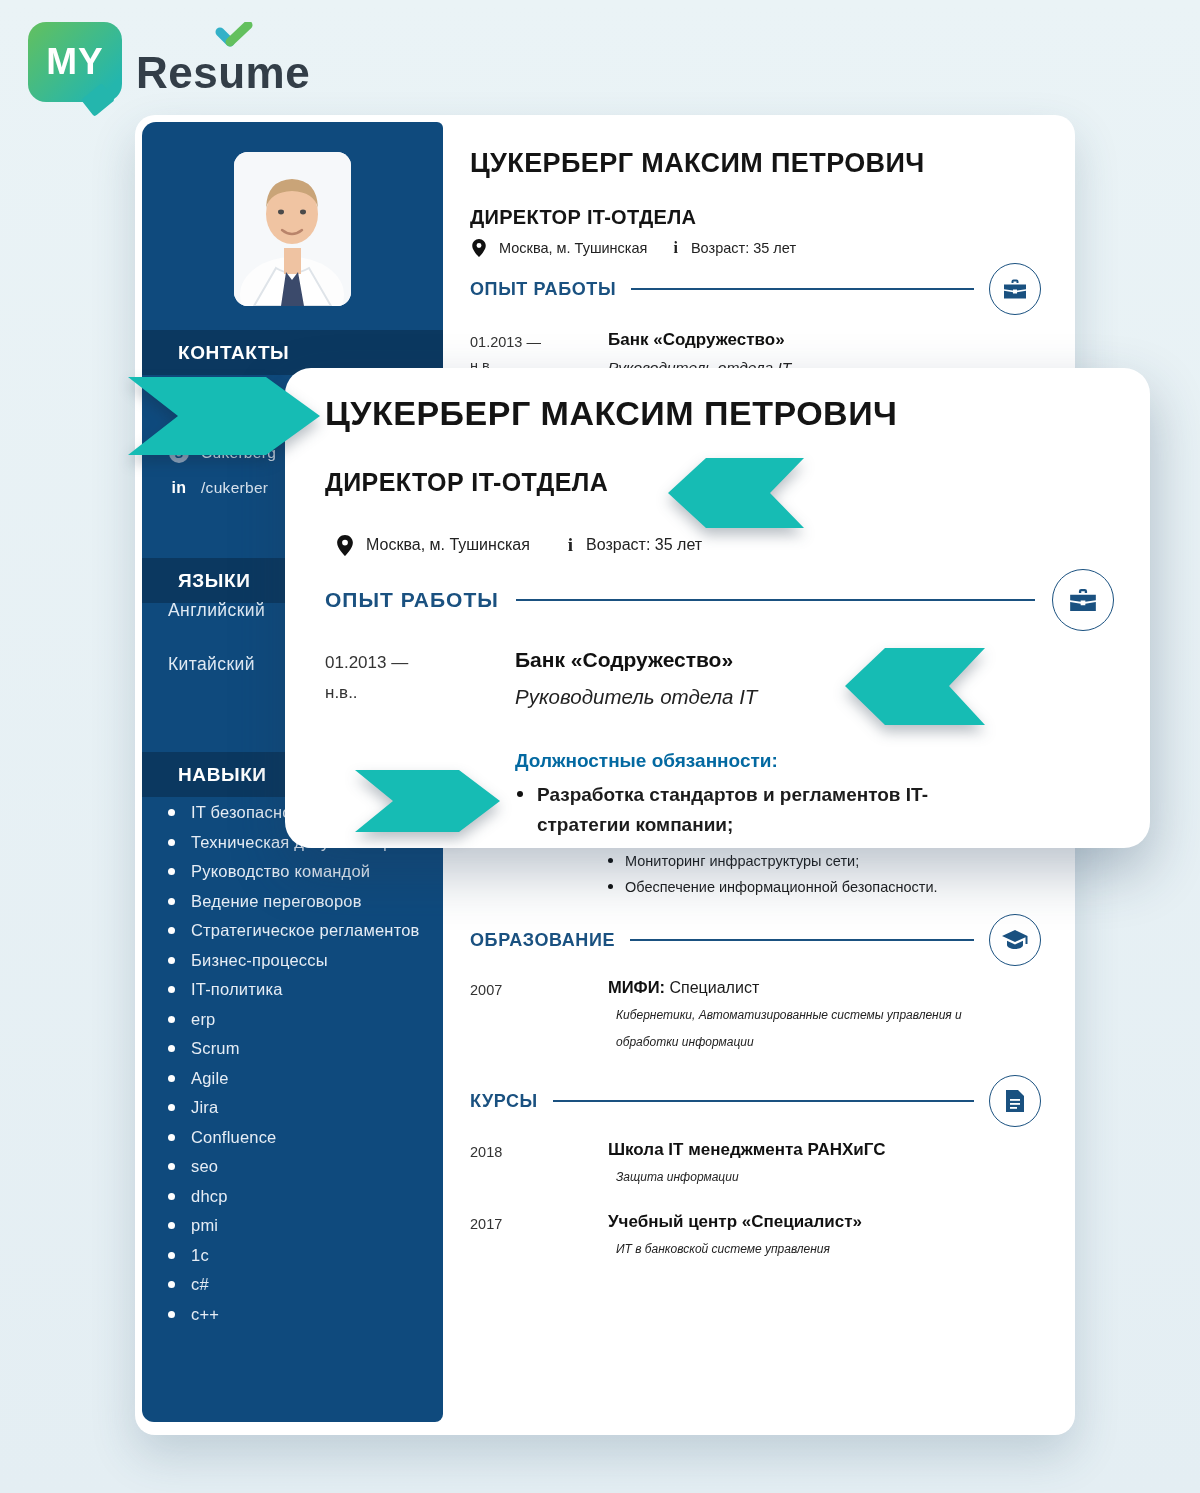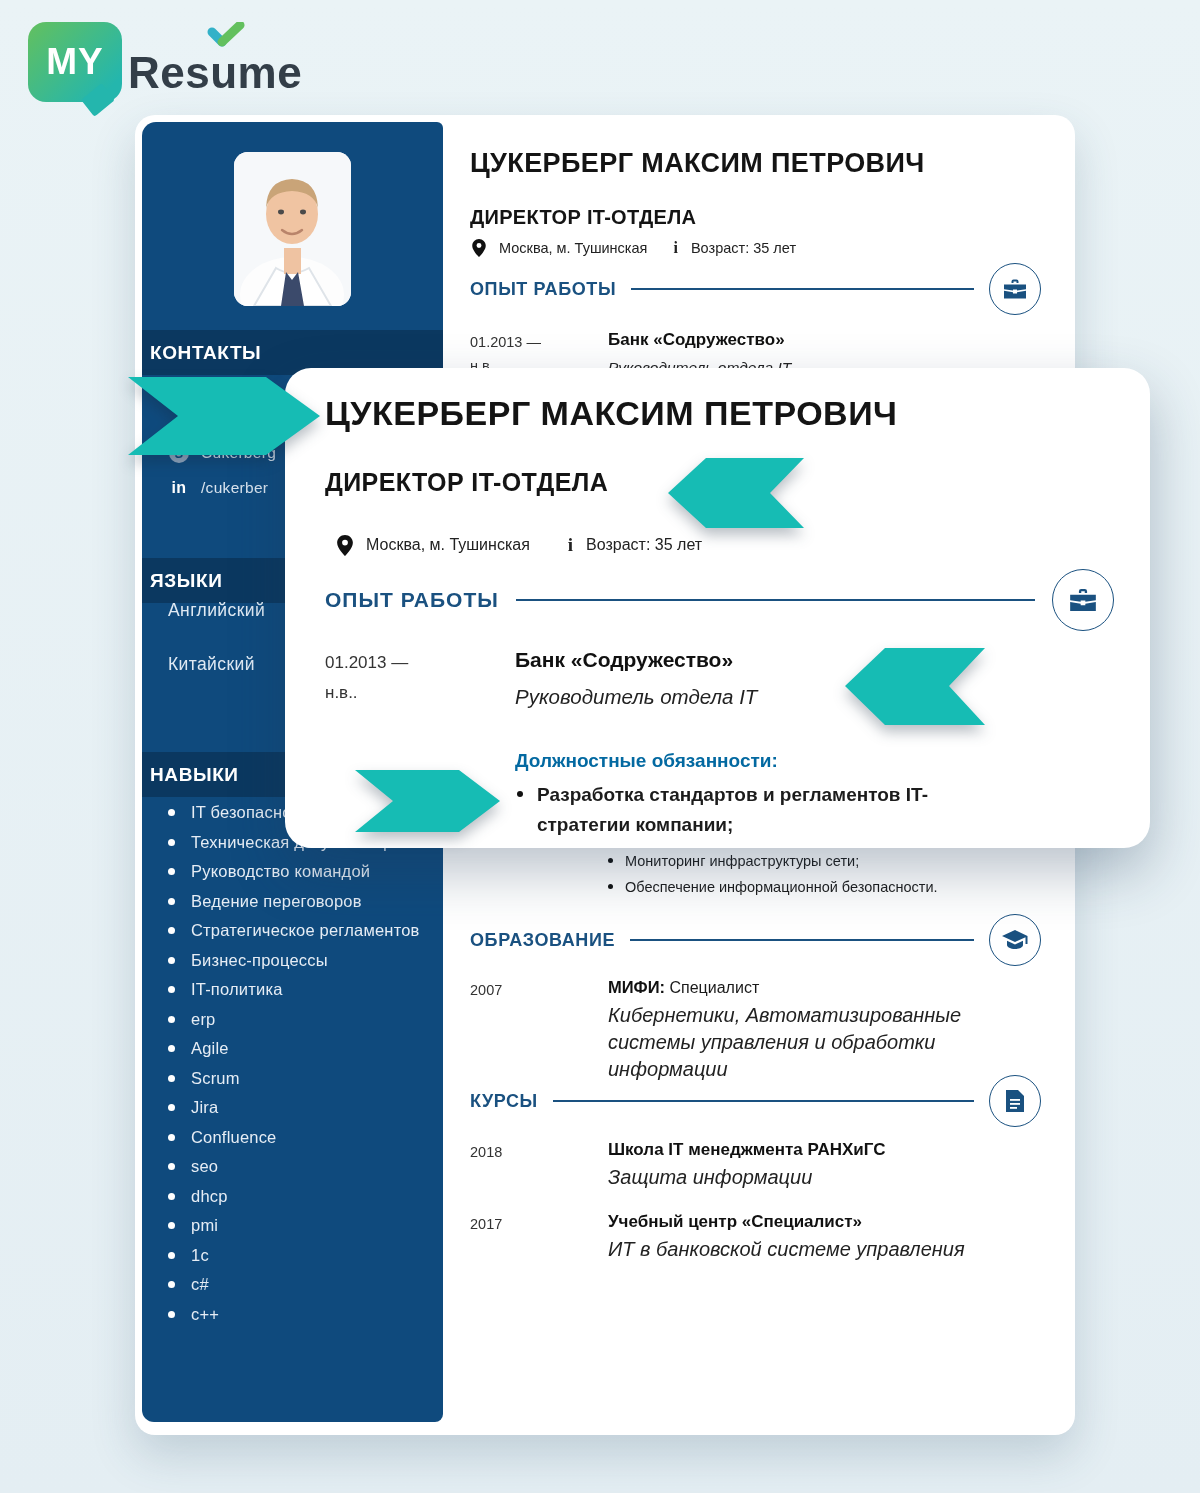--- a/index.html
+++ b/index.html
@@ -5,40 +5,40 @@
   :root{
     --bg:#e7f1f5; --teal:#16bcb4; --sidebar:#0f4a7d; --band:#0b3860;
     --blue:#1a5180; --ink:#141414; --logo-green:#63c05e; --logo-teal:#24b6ad;
     --side-text:#e3ecf5;
   }
   *{margin:0;padding:0;box-sizing:border-box;}
   body{font-family:"Liberation Sans", sans-serif;}
   .canvas{position:relative;width:1200px;height:1493px;background:linear-gradient(180deg,#eaf3f6 0%,#e4eef3 100%);overflow:hidden;}
 
   
-  .logo{position:absolute;left:28px;top:22px;display:flex;align-items:flex-start;gap:6px;}
+  .logo{position:absolute;left:28px;top:22px;display:flex;align-items:flex-start;gap:14px;}
   .logo-bubble{position:relative;width:94px;height:80px;border-radius:18px;
     background:linear-gradient(135deg,var(--logo-green) 0%,var(--logo-teal) 85%);
     display:flex;align-items:center;justify-content:center;}
   .logo-bubble:after{content:"";position:absolute;left:58px;bottom:-10px;width:24px;height:24px;
     background:var(--logo-teal);transform:skewX(-12deg) rotate(45deg);border-radius:3px;z-index:-0;}
   .logo-my{color:#fff;font-size:37px;font-weight:800;letter-spacing:1px;}
   .logo-word{position:relative;margin-top:26px;color:#333e48;font-size:44px;font-weight:800;letter-spacing:.5px;}
   .logo-check{position:absolute;left:78px;top:-26px;width:44px;height:30px;}
 
   
   .page{position:absolute;left:135px;top:115px;width:940px;height:1320px;background:#fff;
     border-radius:20px;box-shadow:0 20px 45px rgba(46,78,104,.20);}
 
   
   .sidebar{position:absolute;left:7px;top:7px;width:301px;height:1300px;background:var(--sidebar);
     border-radius:14px 6px 8px 12px;}
   .photo{position:absolute;left:92px;top:30px;width:117px;height:154px;background:#fff;border-radius:14px;overflow:hidden;}
   .side-band{position:absolute;left:0;width:100%;height:45px;background:var(--band);
-    display:flex;align-items:center;padding-left:8px;color:#fff;font-size:19px;font-weight:700;letter-spacing:.6px;}
+    display:flex;align-items:center;padding-left:36px;color:#fff;font-size:19px;font-weight:700;letter-spacing:.6px;}
   .contact-rows{position:absolute;left:26px;top:320px;width:260px;}
   .contact-row{display:flex;align-items:center;gap:11px;margin-bottom:13px;color:#d9e4ef;font-size:15.5px;letter-spacing:.3px;}
   .c-ic{width:22px;height:22px;display:flex;align-items:center;justify-content:center;flex:0 0 22px;}
   .skype-circ{width:20px;height:20px;border-radius:50%;background:#93a9c0;color:#0f4a7d;font-weight:800;font-size:13px;
     display:flex;align-items:center;justify-content:center;}
   .li-glyph{color:#fff;font-weight:800;font-size:16px;letter-spacing:.5px;}
   .lang-rows{position:absolute;left:26px;top:478px;width:250px;}
   .lang-item{color:#dfe9f3;font-size:17.5px;letter-spacing:.4px;margin-bottom:33px;}
   .skills{position:absolute;left:26px;top:676px;width:262px;list-style:none;}
   .skills li{position:relative;padding-left:23px;color:#e6edf5;font-size:16.5px;line-height:29.5px;letter-spacing:.2px;}
@@ -54,21 +54,21 @@
   .info-i{font-weight:900;font-size:16px;font-family:"Liberation Serif",serif;}
   .sec-head{position:absolute;left:335px;right:34px;display:flex;align-items:center;gap:15px;height:52px;}
   .sec-title{color:var(--blue);font-weight:800;font-size:18px;letter-spacing:.6px;white-space:nowrap;}
   .sec-line{flex:1;height:1.6px;background:var(--blue);}
   .sec-circle{width:52px;height:52px;border:1.6px solid var(--blue);border-radius:50%;
     display:flex;align-items:center;justify-content:center;flex:0 0 52px;}
   .row2{position:absolute;left:335px;display:grid;grid-template-columns:138px auto;}
   .r-date{font-size:14.5px;color:#333;line-height:24px;}
   .r-org{font-size:17px;font-weight:800;color:#111;}
   .r-role{font-size:15.5px;font-style:italic;color:#222;margin-top:9px;}
-  .r-desc{font-size:20px;font-style:italic;color:#222;line-height:27px;margin-top:5px;max-width:365px;}
+  .r-desc{font-size:12px;font-style:italic;color:#222;line-height:27px;margin-top:5px;max-width:365px;margin-left:8px;}
   .dlist{position:absolute;left:473px;list-style:none;}
   .dlist li{position:relative;padding-left:17px;font-size:14.5px;color:#1c1c1c;line-height:26px;}
   .dlist li::before{content:"";position:absolute;left:0;top:10px;width:5px;height:5px;border-radius:50%;background:#111;}
 
   
   .overlay{position:absolute;left:285px;top:368px;width:865px;height:480px;background:#fff;border-radius:26px;
     box-shadow:0 24px 55px rgba(30,55,85,.30);z-index:20;}
   .o-name{position:absolute;left:40px;top:26px;font-size:34px;font-weight:800;color:var(--ink);letter-spacing:.5px;}
   .o-title{position:absolute;left:40px;top:100px;font-size:25px;font-weight:800;color:var(--ink);letter-spacing:.4px;}
   .o-meta{position:absolute;left:52px;top:166px;font-size:16px;gap:38px;}
@@ -159,22 +159,22 @@
       </div>
       <ul class="skills">
           <li>IT безопасность</li>
           <li>Техническая документация</li>
           <li>Руководство командой</li>
           <li>Ведение переговоров</li>
           <li>Стратегическое регламентов</li>
           <li>Бизнес-процессы</li>
           <li>IT-политика</li>
           <li>erp</li>
+          <li>Scrum</li>
           <li>Agile</li>
-          <li>Scrum</li>
           <li>Jira</li>
           <li>Confluence</li>
           <li>seo</li>
           <li>dhcp</li>
           <li>pmi</li>
           <li>1c</li>
           <li>c#</li>
           <li>c++</li>
         </ul>
     </div>

